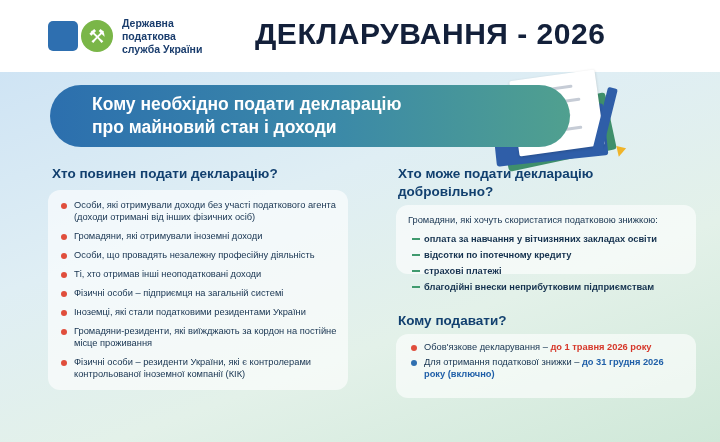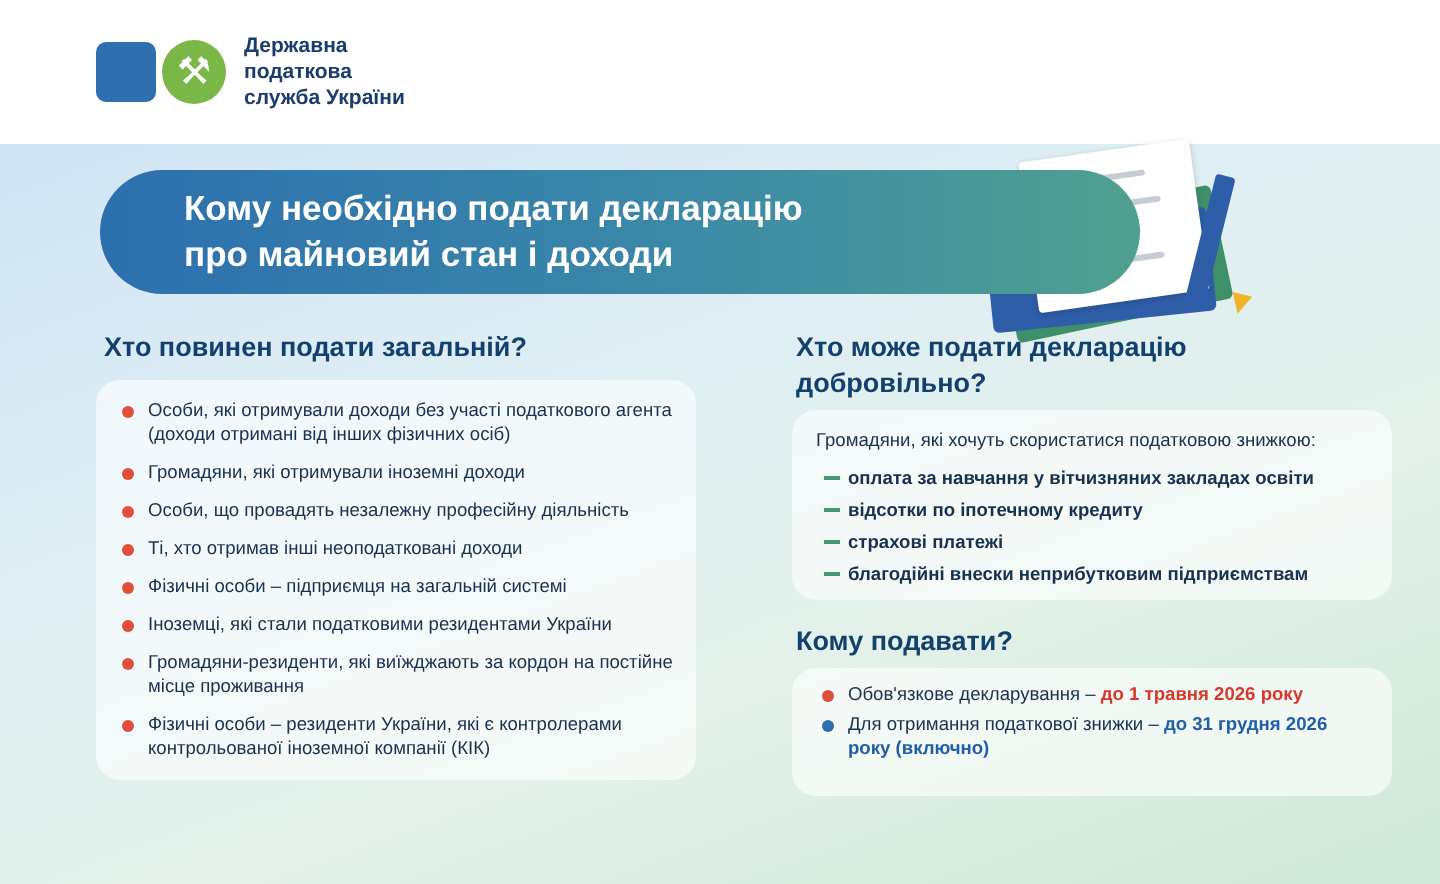--- a/index.html
+++ b/index.html
@@ -156,21 +156,21 @@
   }
   .bullet-row::before {
     content: "";
     position: absolute; left: 3px; top: 3.5px;
     width: 6px; height: 6px; border-radius: 50%;
     background: #e04e3c;
   }
   
   #card-right {
     left: 396px; top: 205px;
-    width: 300px; height: 95px;
+    width: 300px; height: 69px;
     padding: 9px 12px;
   }
   .intro-text {
     font-size: 9.3px; line-height: 12px;
     color: #15324f; margin-bottom: 7px;
   }
   .dash-row {
     position: relative;
     padding-left: 16px;
     margin-bottom: 4px;
@@ -230,20 +230,21 @@
           <span class="logo-trident">⚒</span>
         </div>
       </div>
       <div class="logo-text">
         <div>Державна</div>
         <div>податкова</div>
         <div>служба України</div>
       </div>
     </div>
   </div>
+  <div class="title-main">ДЕКЛАРУВАННЯ - 2026</div>
 
   <div class="body-area"></div>
 
   <div class="doc-illus">
     <div class="doc-green"></div>
     <div class="doc-blue"></div>
     <div class="doc-white">
       <div class="doc-check" style="top:10px"></div>
       <div class="doc-line" style="top:12px; width:52px"></div>
       <div class="doc-check" style="top:24px"></div>
@@ -257,21 +258,21 @@
     <div class="pen-tip"></div>
   </div>
 
   <div class="banner">
     <div class="banner-text">
       <div>Кому необхідно подати декларацію</div>
       <div>про майновий стан і доходи</div>
     </div>
   </div>
 
-  <div class="col-head" id="head-left">Хто повинен подати загальній?</div>
+  <div class="col-head" id="head-left">Хто повинен подати декларацію?</div>
 
   <div class="card" id="card-left">
     <div class="bullet-row">Особи, які отримували доходи без участі податкового агента (доходи отримані від інших фізичних осіб)</div>
     <div class="bullet-row">Громадяни, які отримували іноземні доходи</div>
     <div class="bullet-row">Особи, що провадять незалежну професійну діяльність</div>
     <div class="bullet-row">Ті, хто отримав інші неоподатковані доходи</div>
     <div class="bullet-row">Фізичні особи – підприємця на загальній системі</div>
     <div class="bullet-row">Іноземці, які стали податковими резидентами України</div>
     <div class="bullet-row">Громадяни-резиденти, які виїжджають за кордон на постійне місце проживання</div>
     <div class="bullet-row">Фізичні особи – резиденти України, які є контролерами контрольованої іноземної компанії (КІК)</div>

